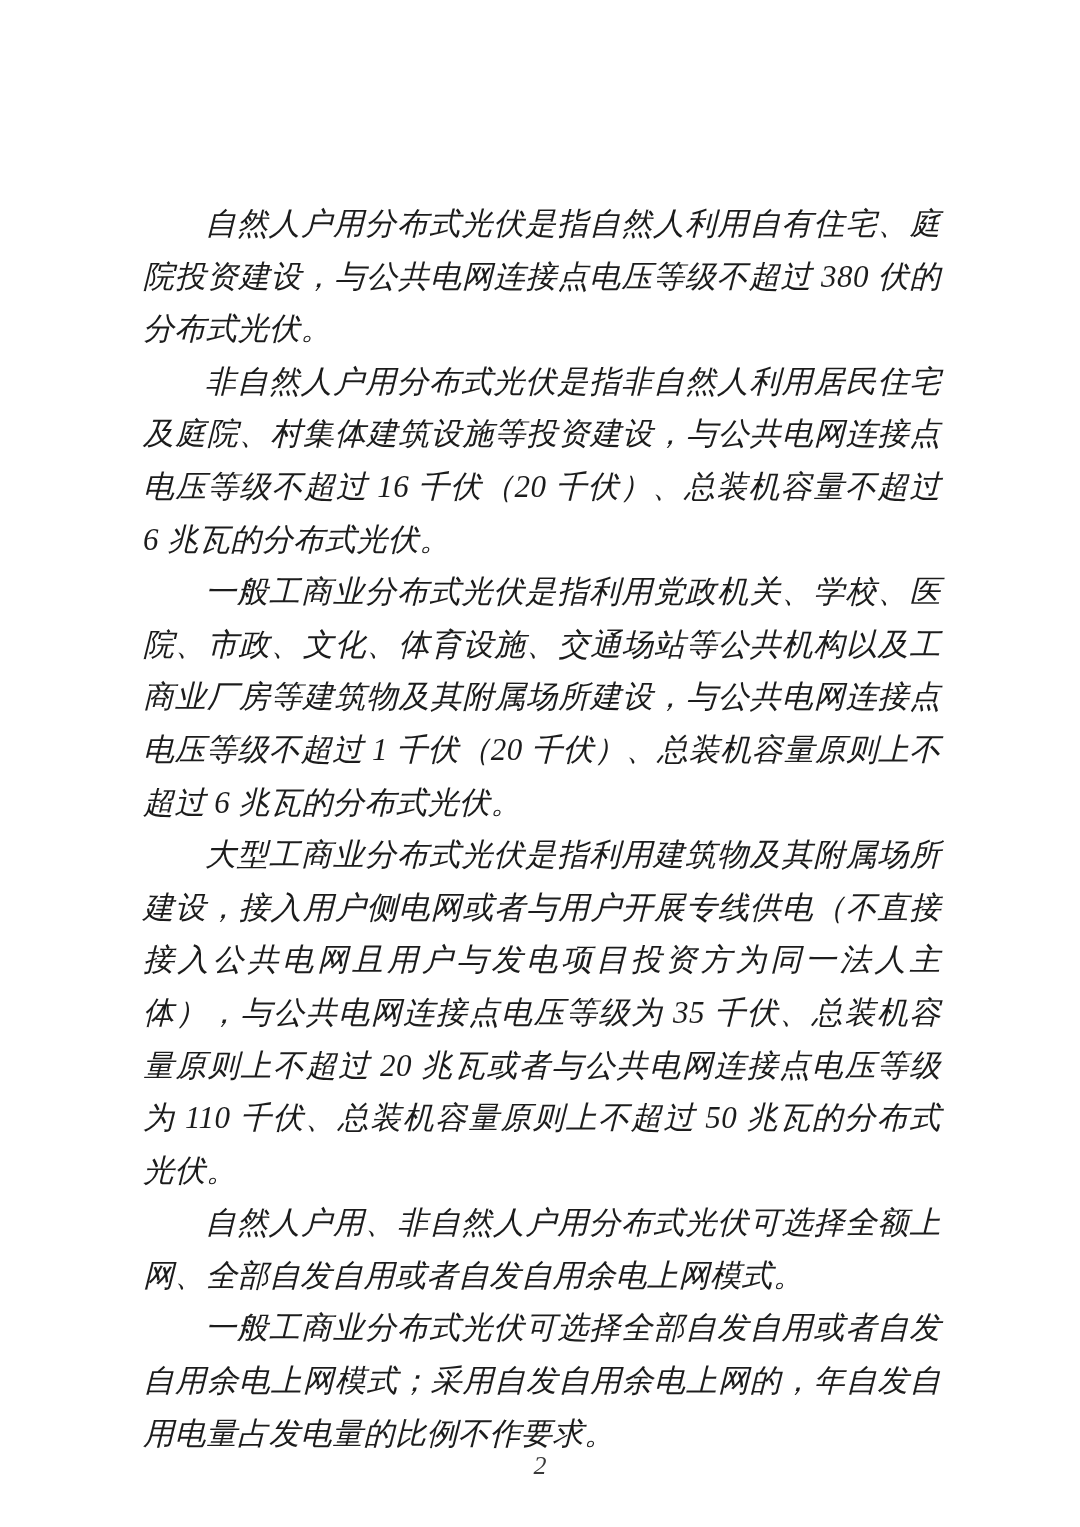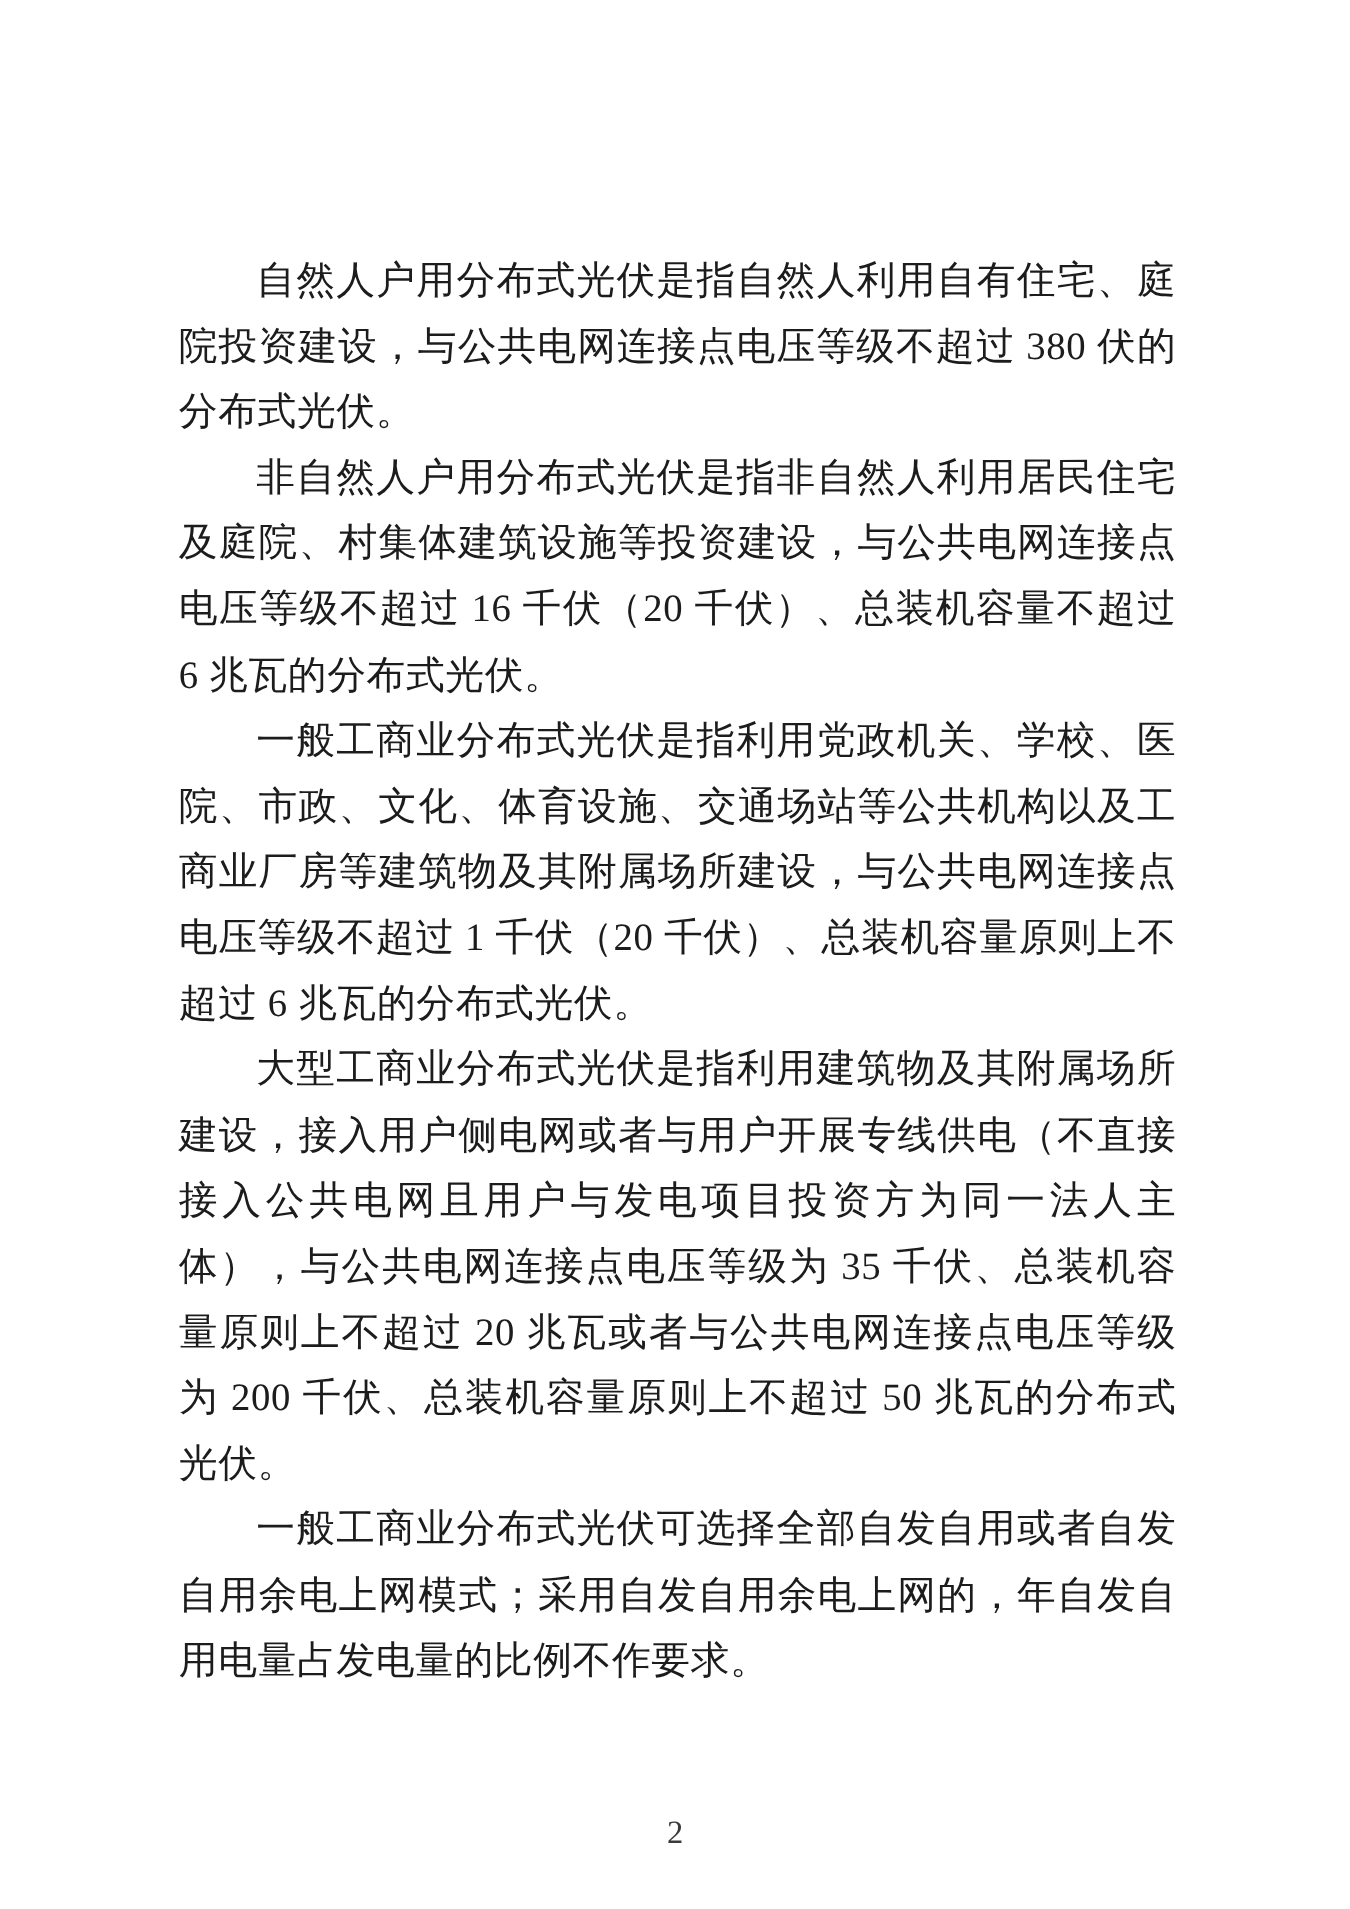--- a/index.html
+++ b/index.html
@@ -10,20 +10,21 @@
     background: #ffffff;
     font-family: "Liberation Serif", "DejaVu Serif", serif;
   }
 
   .page {
     position: relative;
     width: 1080px;
     height: 1527px;
     background: #ffffff;
     overflow: hidden;
+    font-style: italic;
   }
 
   .content {
     position: absolute;
     top: 198px;
     left: 143px;
     width: 798px;
     color: #1c1c1c;
   }
 
@@ -66,24 +67,27 @@
 
     <p>
       <span>非自然人户用分布式光伏是指非自然人利用居民住宅及庭院、村集体建筑设施等投资建设，与公共电网连接点电压等级不超过 16 千伏（20 千伏）、总装机容量不超过 6 兆瓦的分布式光伏。</span>
     </p>
 
     <p>
       <span>一般工商业分布式光伏是指利用党政机关、学校、医院、市政、文化、体育设施、交通场站等公共机构以及工商业厂房等建筑物及其附属场所建设，与公共电网连接点电压等级不超过 1 千伏（20 千伏）、总装机容量原则上不超过 6 兆瓦的分布式光伏。</span>
     </p>
 
     <p>
-      <span>大型工商业分布式光伏是指利用建筑物及其附属场所建设，接入用户侧电网或者与用户开展专线供电（不直接接入公共电网且用户与发电项目投资方为同一法人主体），与公共电网连接点电压等级为 35 千伏、总装机容量原则上不超过 20 兆瓦或者与公共电网连接点电压等级为 200 千伏、总装机容量原则上不超过 50 兆瓦的分布式光伏。</span>
+      <span>大型工商业分布式光伏是指利用建筑物及其附属场所建设，接入用户侧电网或者与用户开展专线供电（不直接接入公共电网且用户与发电项目投资方为同一法人主体），与公共电网连接点电压等级为 35 千伏、总装机容量原则上不超过 20 兆瓦或者与公共电网连接点电压等级为 110 千伏、总装机容量原则上不超过 50 兆瓦的分布式光伏。</span>
     </p>
 
 
+    <p>
+      <span>自然人户用、非自然人户用分布式光伏可选择全额上网、全部自发自用或者自发自用余电上网模式。</span>
+    </p>
 
     <p>
       <span>一般工商业分布式光伏可选择全部自发自用或者自发自用余电上网模式；采用自发自用余电上网的，年自发自用电量占发电量的比例不作要求。</span>
     </p>
 
   </div>
 
   <div class="page-number">2</div>
 
 </div>

